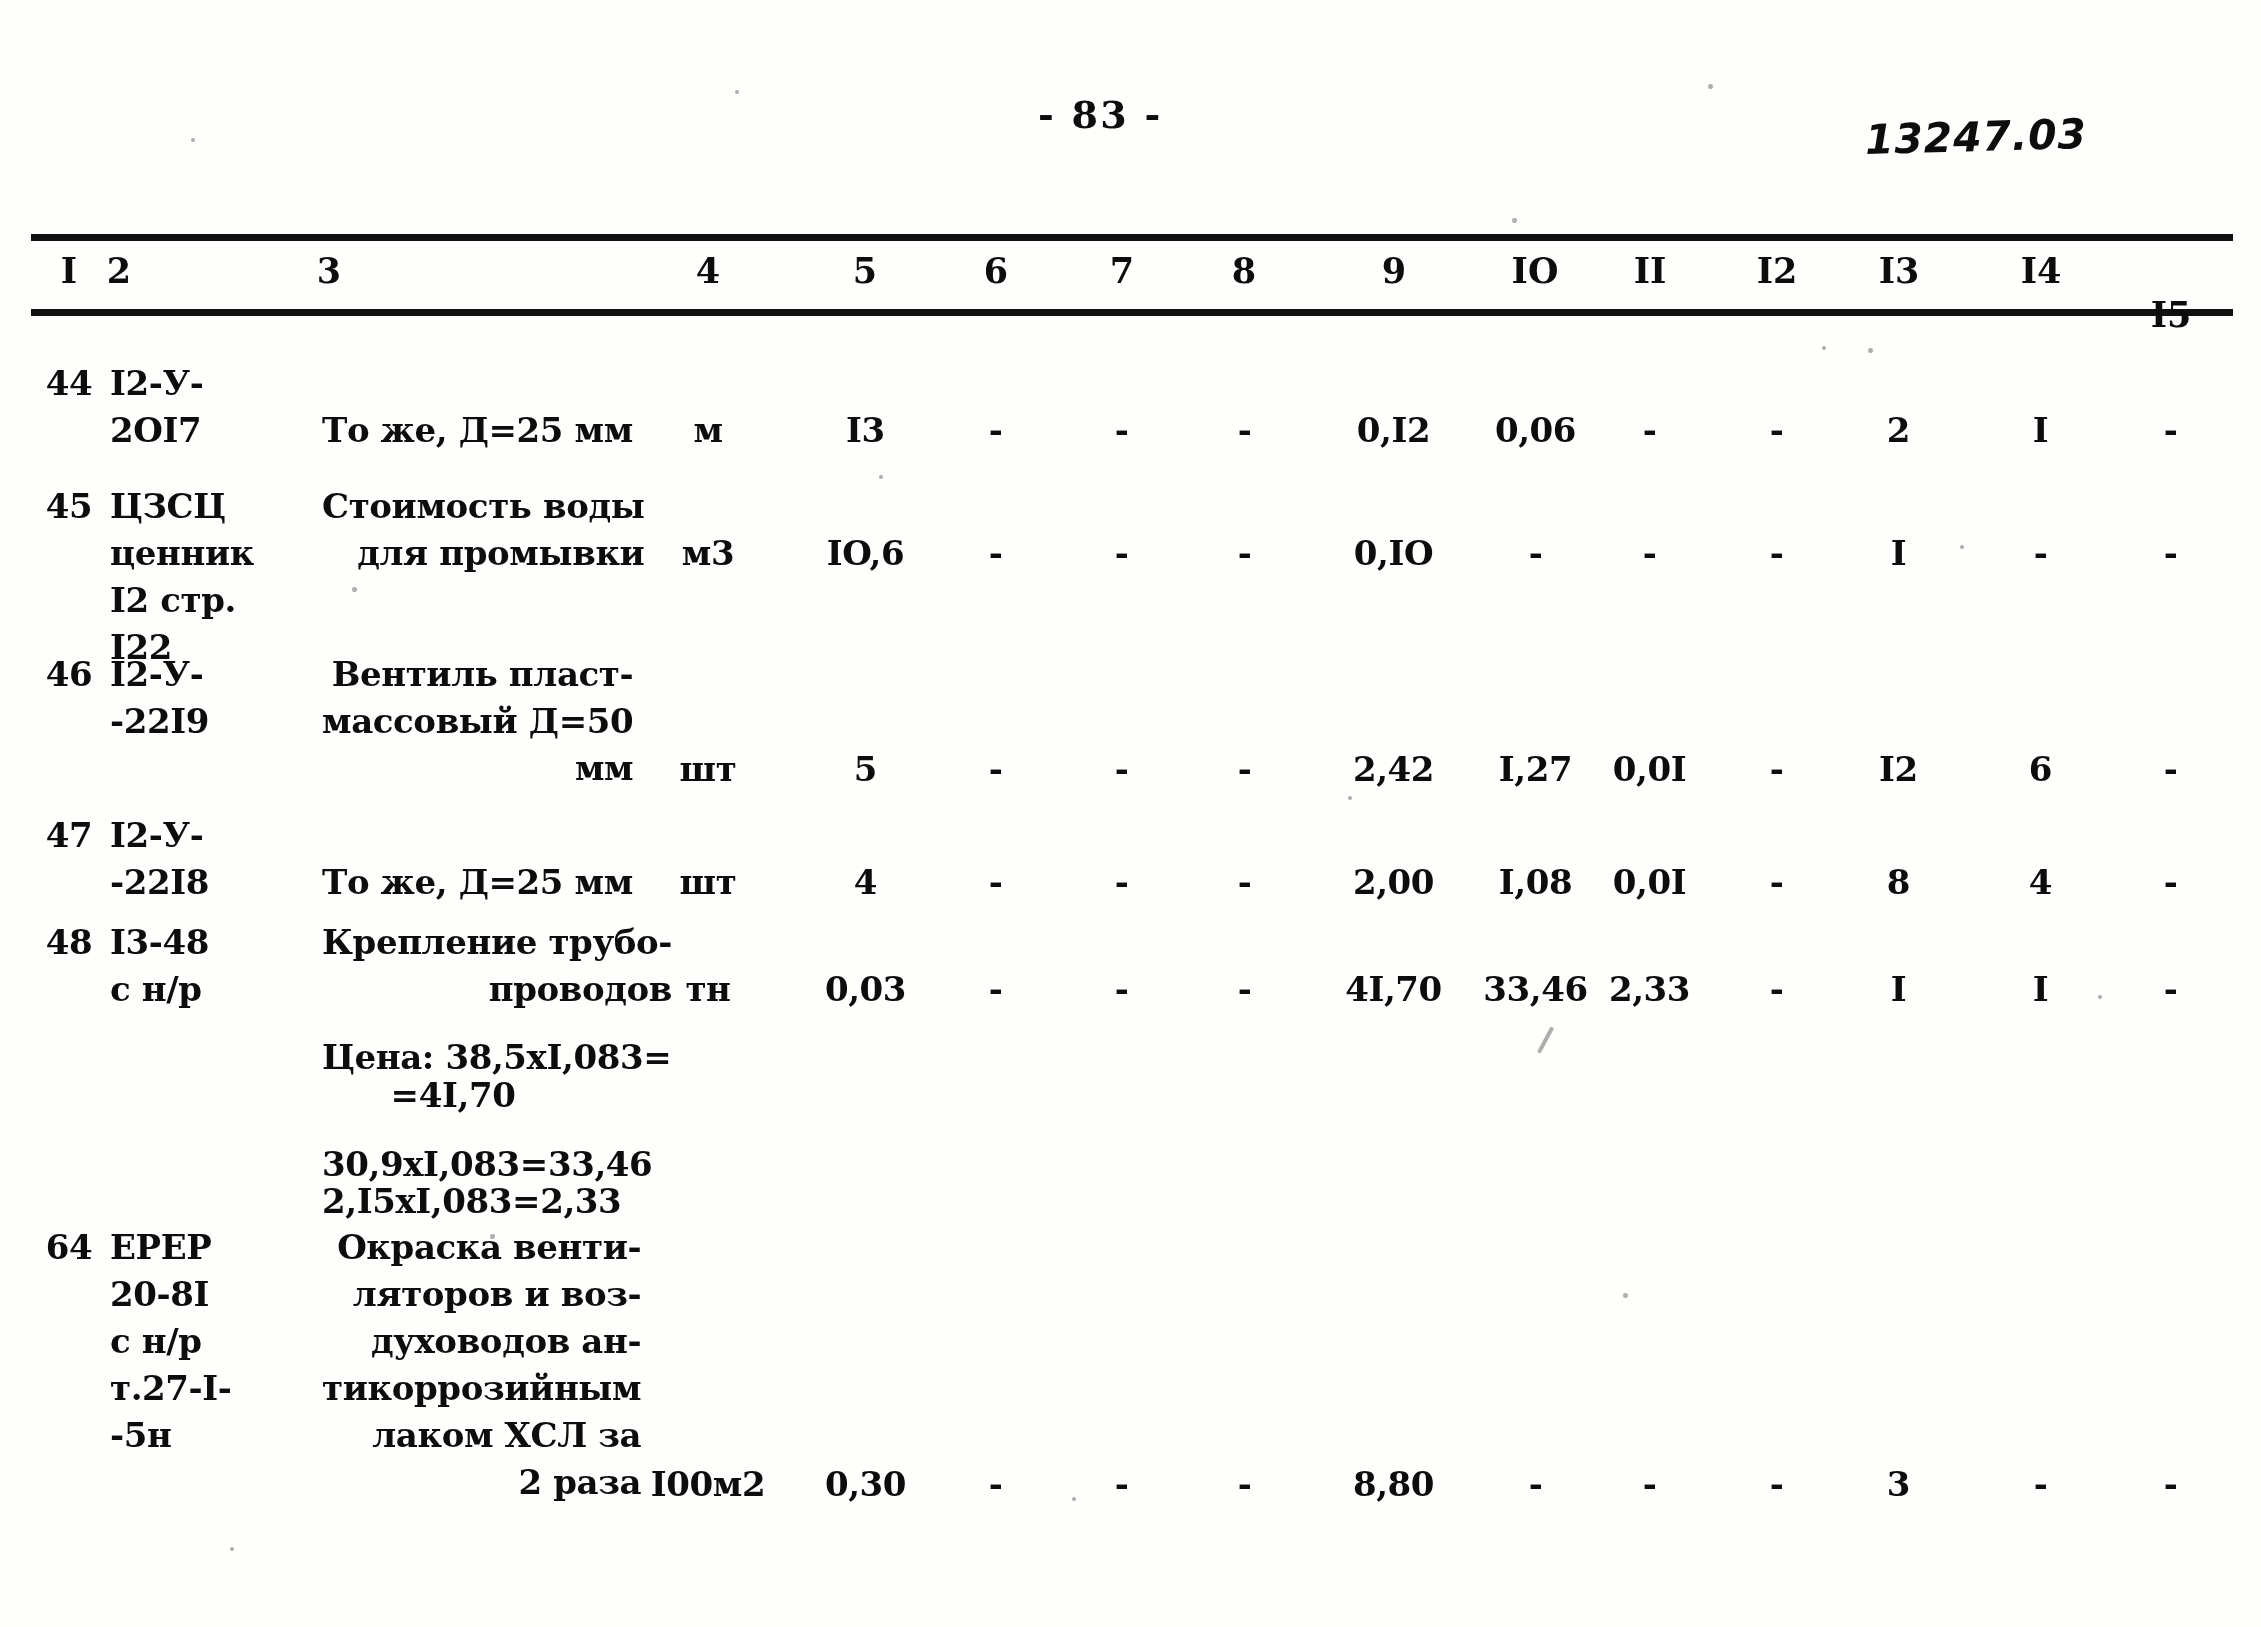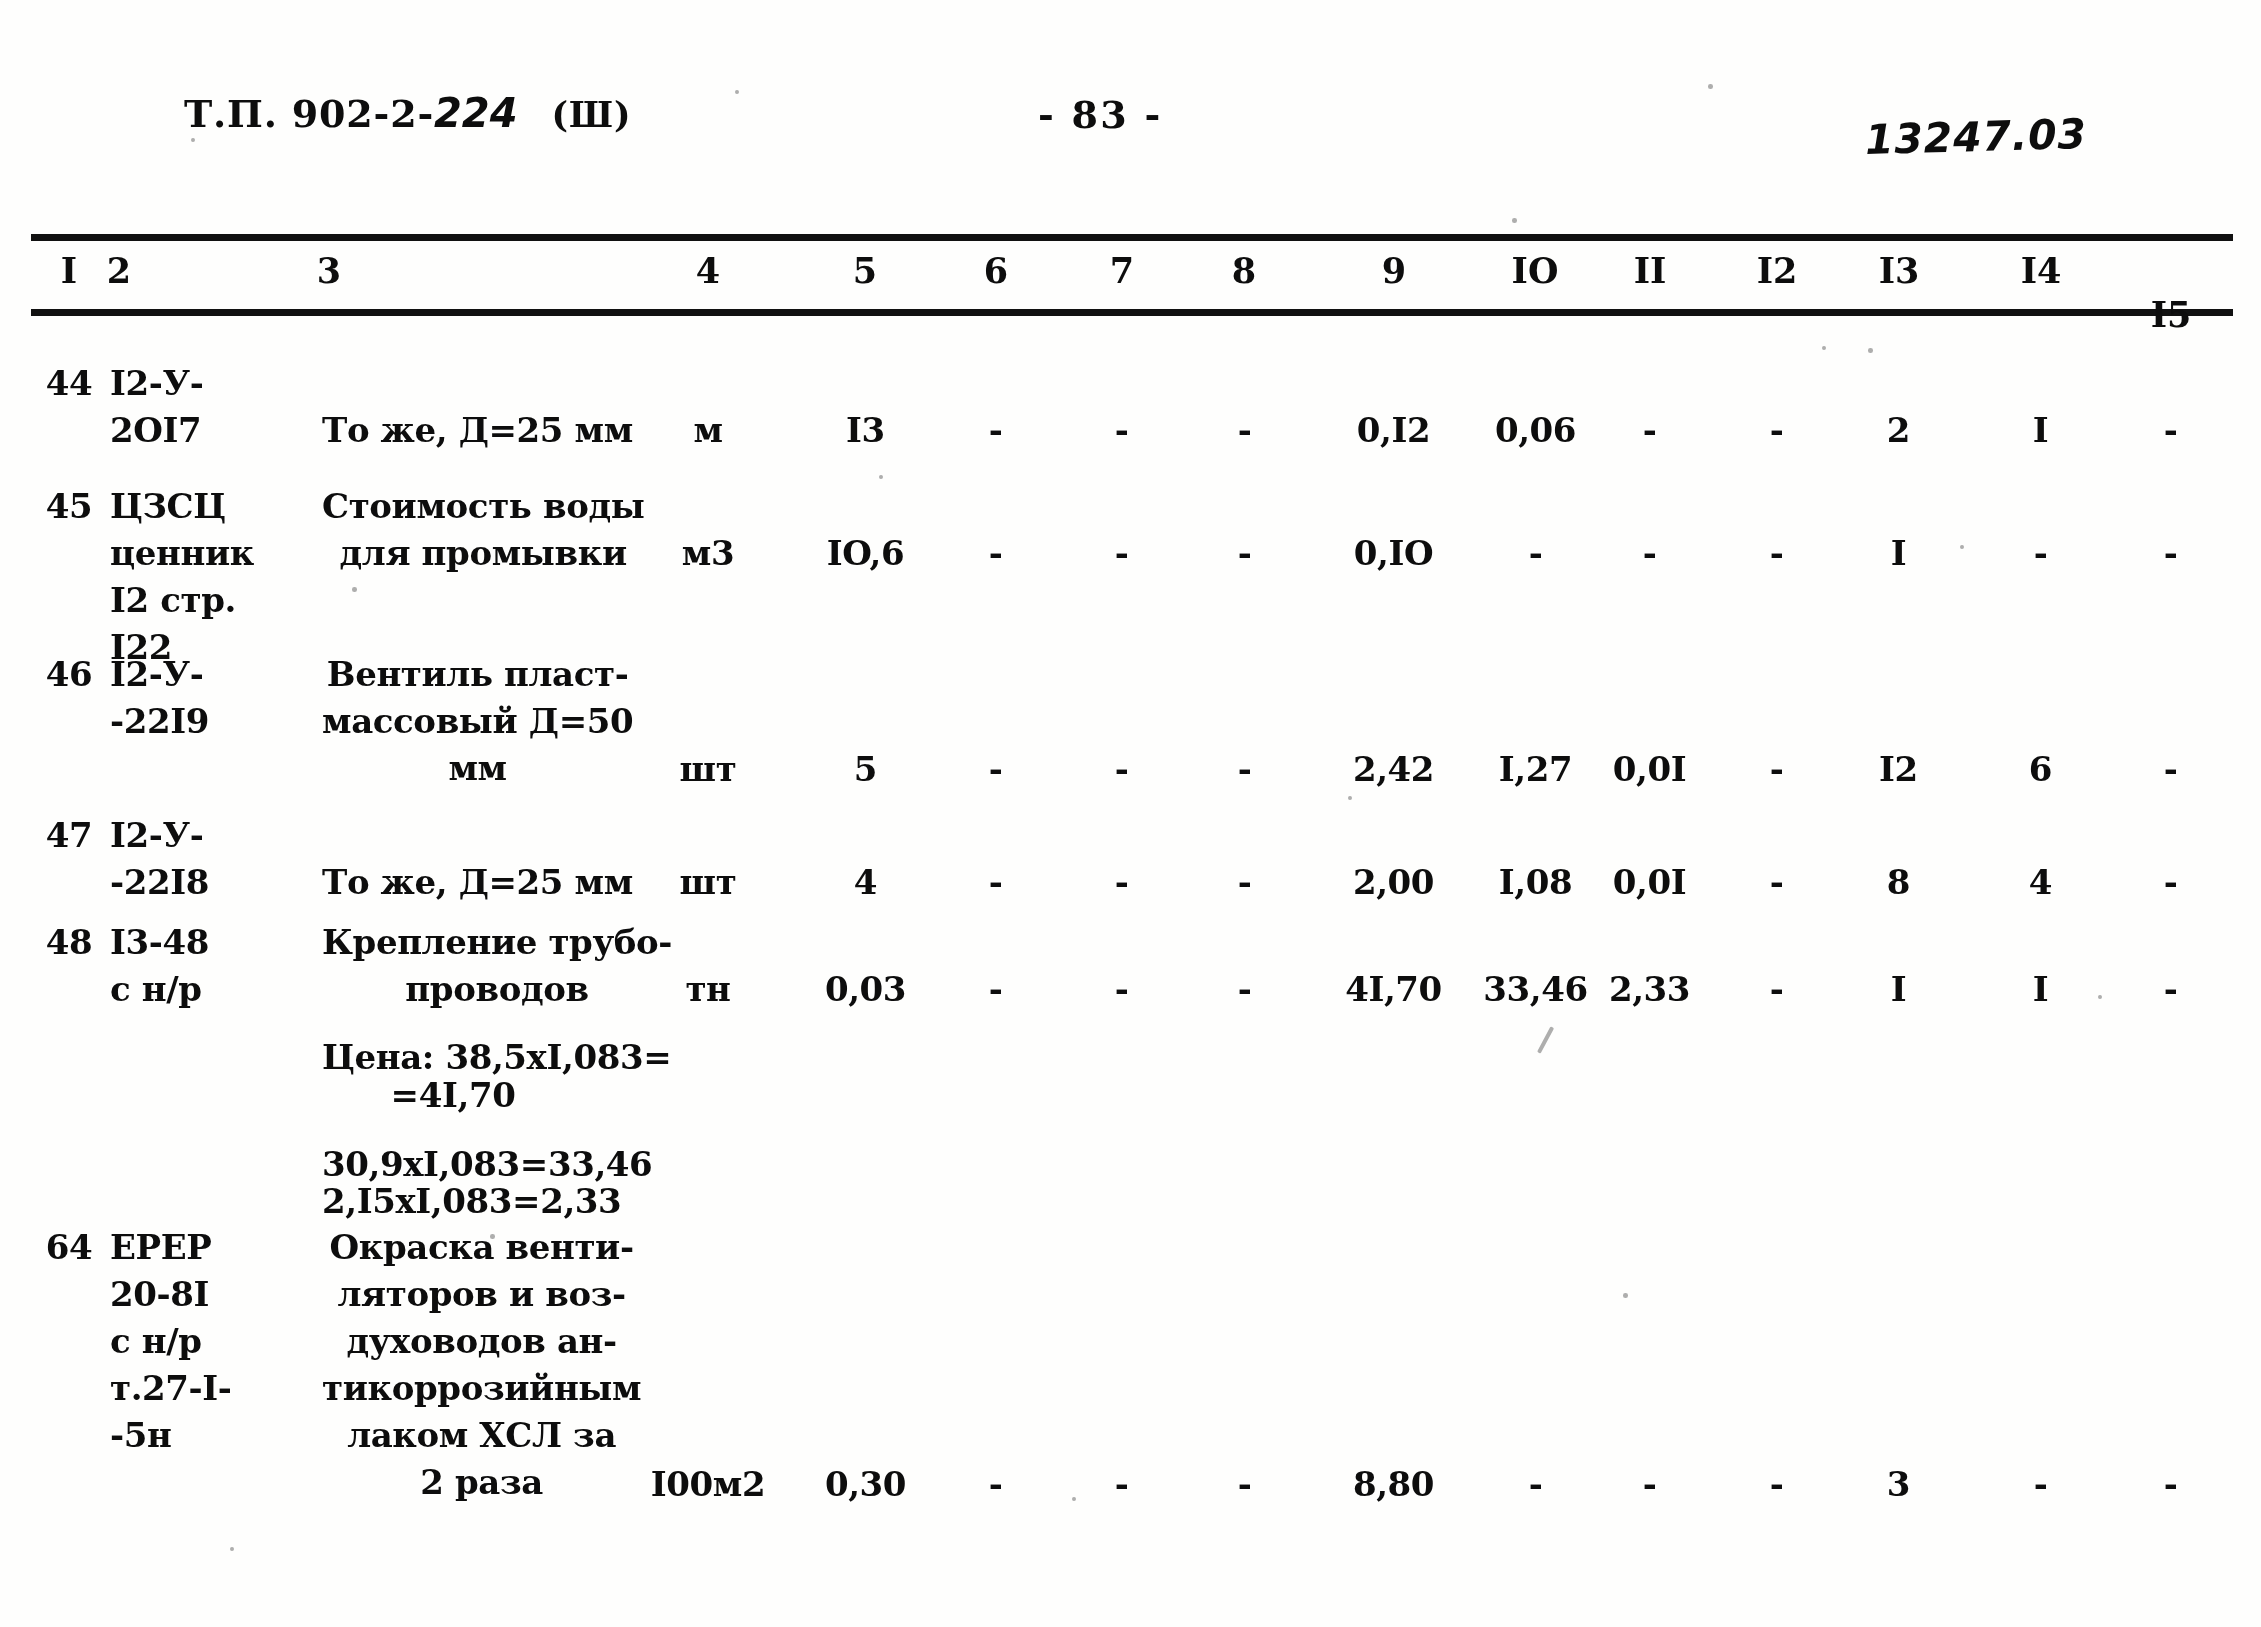--- a/index.html
+++ b/index.html
@@ -116,21 +116,21 @@
     position: absolute;
     font-size: 34px;
     font-weight: 700;
     font-family: "DejaVu Serif", serif;
     white-space: pre;
     line-height: 47px;
     letter-spacing: -0.4px;
   }
   .cell.num  { text-align: center; }
   .cell.code { text-align: left; }
-  .cell.name { text-align: center; }
+  .cell.name { text-align: right; }
 
   .note {
     position: absolute;
     font-size: 34px;
     font-weight: 700;
     font-family: "DejaVu Serif", serif;
     white-space: pre;
     line-height: 46px;
     letter-spacing: -0.4px;
   }
@@ -142,21 +142,20 @@
     border-radius: 50%;
     opacity: .55;
   }
 </style>
 </head>
 <body>
 
 <div class="page">
 
   <div class="header-row">
-    <div class="doc-code"><span>Т.П. 902-2-</span><span class="hand">224</span><span class="vol">(Ш)</span></div>
 
     <div class="page-num">- 83 -</div>
 
     <div class="archive-code">13247.03</div>
   </div>
 
   <div class="rule rule-top"></div>
   <div class="rule rule-bottom"></div>
 
   <div class="colnums">

